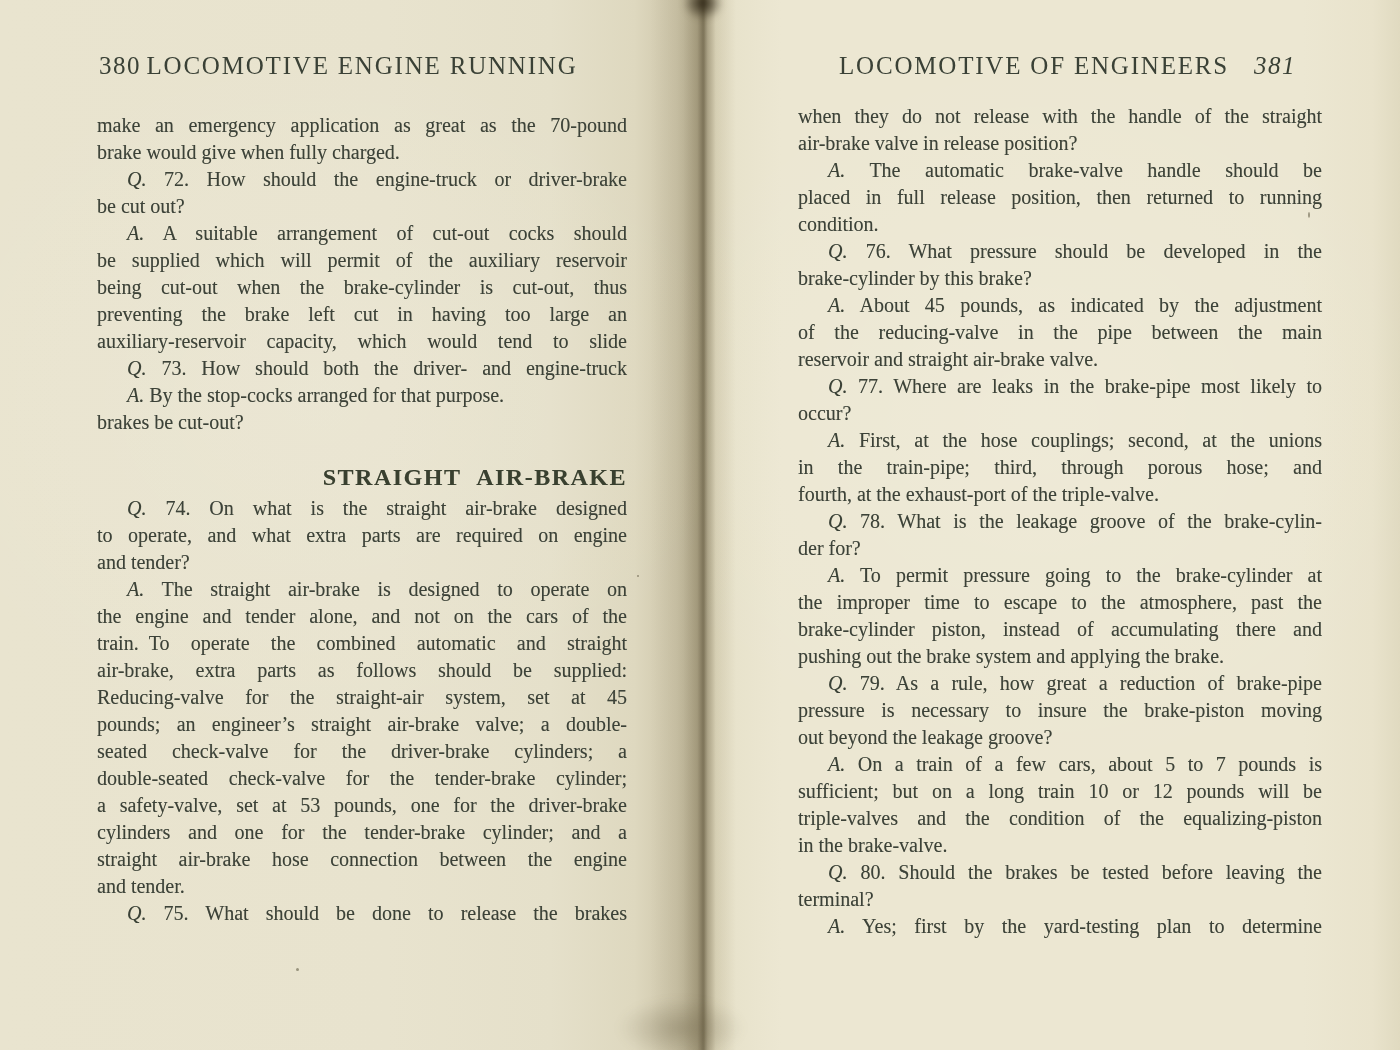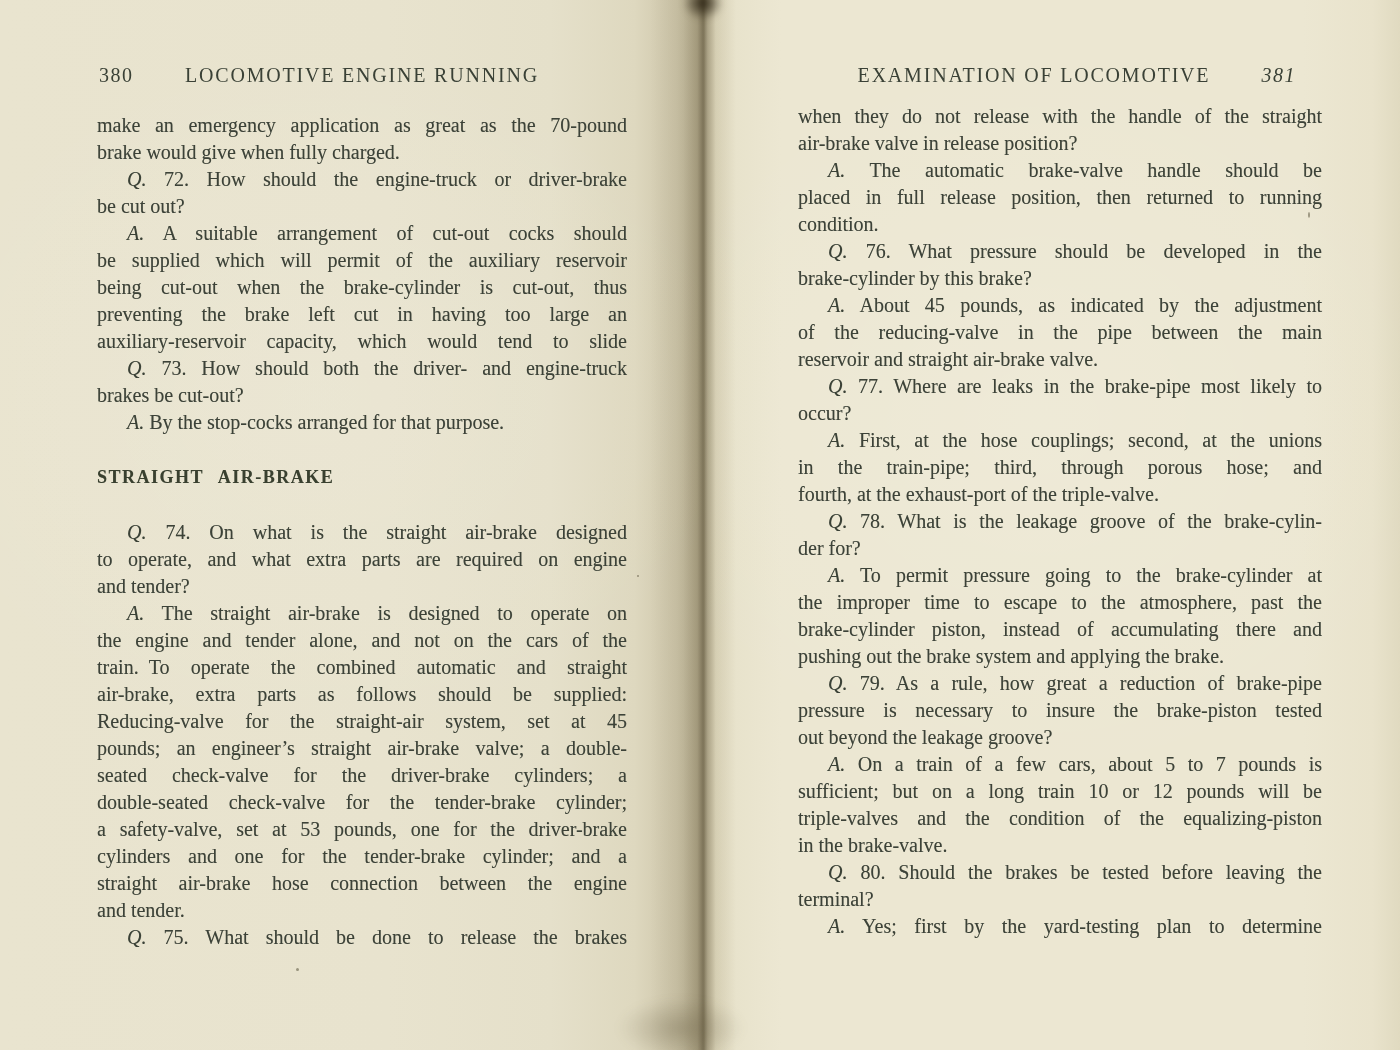--- a/index.html
+++ b/index.html
@@ -31,40 +31,40 @@
   .gutter-top {
     position: absolute; left: 676px; top: -20px; width: 54px; height: 46px;
     background: radial-gradient(closest-side, rgba(38,30,14,0.9), rgba(38,30,14,0) 75%);
     filter: blur(3px);
   }
   .gutter-bottom {
     position: absolute; left: 596px; top: 988px; width: 170px; height: 80px;
     background: radial-gradient(closest-side, rgba(85,75,48,0.30), rgba(85,75,48,0) 75%);
     filter: blur(4px);
   }
-  .pagehead { position: absolute; top: 64px; height: 26px; font-size: 20px; }
+  .pagehead { position: absolute; top: 52px; height: 26px; font-size: 25px; }
   .pagehead-left  { left: 97px; width: 530px; }
   .pagehead-right { left: 67px; width: 524px; }
   .folio { position: absolute; top: 0; letter-spacing: 1.5px; }
   .folio-left  { left: 2px; }
   .folio-right { right: 0; font-style: italic; }
   .runhead { display: block; width: 100%; text-align: center; letter-spacing: 1.8px; }
   .pagebody {
     position: absolute; font-size: 20px; line-height: 27px;
     text-shadow: 0.2px 0.2px 0.6px rgba(62,68,56,0.35);
   }
   .body-left  { left: 97px; top: 112px; width: 530px; }
   .body-right { left: 67px; top: 103px; width: 524px; margin-left: 26px; }
   .line { text-align: justify; text-align-last: justify; }
   .line.end { text-align-last: left; }
   .line.ind { padding-left: 30px; }
   .line i, .folio, .runhead { color: #3a4136; }
   .heading {
-    text-align: left; font-weight: bold; font-size: 18px; line-height: 27px;
-    letter-spacing: 1.5px; word-spacing: 9px; margin: 28px 0 28px 0; color: #39402f;
+    text-align: right; font-weight: bold; font-size: 24px; line-height: 27px;
+    letter-spacing: 1.5px; word-spacing: 9px; margin: 28px 0 4px 0; color: #39402f;
   }
   .speck { position: absolute; width: 3px; height: 3px; border-radius: 50%; background: rgba(88,82,58,0.55); }
   .speck-1 { left: 1308px; top: 212px; height: 6px; width: 2px; }
   .speck-2 { left: 296px;  top: 968px; }
   .speck-3 { left: 637px;  top: 575px; width: 2px; height: 2px; }
 </style>
 </head>
 <body>
 
 <div class="book">
@@ -78,22 +78,22 @@
         <div class="line">make an emergency application as great as the 70-pound</div>
         <div class="line end">brake would give when fully charged.</div>
         <div class="line ind"><i>Q.</i> 72. How should the engine-truck or driver-brake</div>
         <div class="line end">be cut out?</div>
         <div class="line ind"><i>A.</i> A suitable arrangement of cut-out cocks should</div>
         <div class="line">be supplied which will permit of the auxiliary reservoir</div>
         <div class="line">being cut-out when the brake-cylinder is cut-out, thus</div>
         <div class="line">preventing the brake left cut in having too large an</div>
         <div class="line">auxiliary-reservoir capacity, which would tend to slide</div>
         <div class="line ind"><i>Q.</i> 73. How should both the driver- and engine-truck</div>
+        <div class="line ind end"><i>A.</i> By the stop-cocks arranged for that purpose.</div>
         <div class="line end">brakes be cut-out?</div>
-        <div class="line ind end"><i>A.</i> By the stop-cocks arranged for that purpose.</div>
         <div class="heading">STRAIGHT AIR-BRAKE</div>
         <div class="line ind"><i>Q.</i> 74. On what is the straight air-brake designed</div>
         <div class="line">to operate, and what extra parts are required on engine</div>
         <div class="line end">and tender?</div>
         <div class="line ind"><i>A.</i> The straight air-brake is designed to operate on</div>
         <div class="line">the engine and tender alone, and not on the cars of the</div>
         <div class="line">train. To operate the combined automatic and straight</div>
         <div class="line">air-brake, extra parts as follows should be supplied:</div>
         <div class="line">Reducing-valve for the straight-air system, set at 45</div>
         <div class="line">pounds; an engineer’s straight air-brake valve; a double-</div>
@@ -102,21 +102,21 @@
         <div class="line">a safety-valve, set at 53 pounds, one for the driver-brake</div>
         <div class="line">cylinders and one for the tender-brake cylinder; and a</div>
         <div class="line">straight air-brake hose connection between the engine</div>
         <div class="line end">and tender.</div>
         <div class="line ind"><i>Q.</i> 75. What should be done to release the brakes</div>
       </div>
   </section>
 
   <section class="page page-right">
     <header class="pagehead pagehead-right">
-      <span class="runhead">EXAMINATION OF LOCOMOTIVE</span>
+      <span class="runhead">LOCOMOTIVE OF ENGINEERS</span>
       <span class="folio folio-right">381</span>
     </header>
     <div class="pagebody body-right">
         <div class="line">when they do not release with the handle of the straight</div>
         <div class="line end">air-brake valve in release position?</div>
         <div class="line ind"><i>A.</i> The automatic brake-valve handle should be</div>
         <div class="line">placed in full release position, then returned to running</div>
         <div class="line end">condition.</div>
         <div class="line ind"><i>Q.</i> 76. What pressure should be developed in the</div>
         <div class="line end">brake-cylinder by this brake?</div>
@@ -128,21 +128,21 @@
         <div class="line ind"><i>A.</i> First, at the hose couplings; second, at the unions</div>
         <div class="line">in the train-pipe; third, through porous hose; and</div>
         <div class="line end">fourth, at the exhaust-port of the triple-valve.</div>
         <div class="line ind"><i>Q.</i> 78. What is the leakage groove of the brake-cylin-</div>
         <div class="line end">der for?</div>
         <div class="line ind"><i>A.</i> To permit pressure going to the brake-cylinder at</div>
         <div class="line">the improper time to escape to the atmosphere, past the</div>
         <div class="line">brake-cylinder piston, instead of accumulating there and</div>
         <div class="line end">pushing out the brake system and applying the brake.</div>
         <div class="line ind"><i>Q.</i> 79. As a rule, how great a reduction of brake-pipe</div>
-        <div class="line">pressure is necessary to insure the brake-piston tested</div>
+        <div class="line">pressure is necessary to insure the brake-piston moving</div>
         <div class="line end">out beyond the leakage groove?</div>
         <div class="line ind"><i>A.</i> On a train of a few cars, about 5 to 7 pounds is</div>
         <div class="line">sufficient; but on a long train 10 or 12 pounds will be</div>
         <div class="line">triple-valves and the condition of the equalizing-piston</div>
         <div class="line end">in the brake-valve.</div>
         <div class="line ind"><i>Q.</i> 80. Should the brakes be tested before leaving the</div>
         <div class="line end">terminal?</div>
         <div class="line ind"><i>A.</i> Yes; first by the yard-testing plan to determine</div>
       </div>
   </section>

